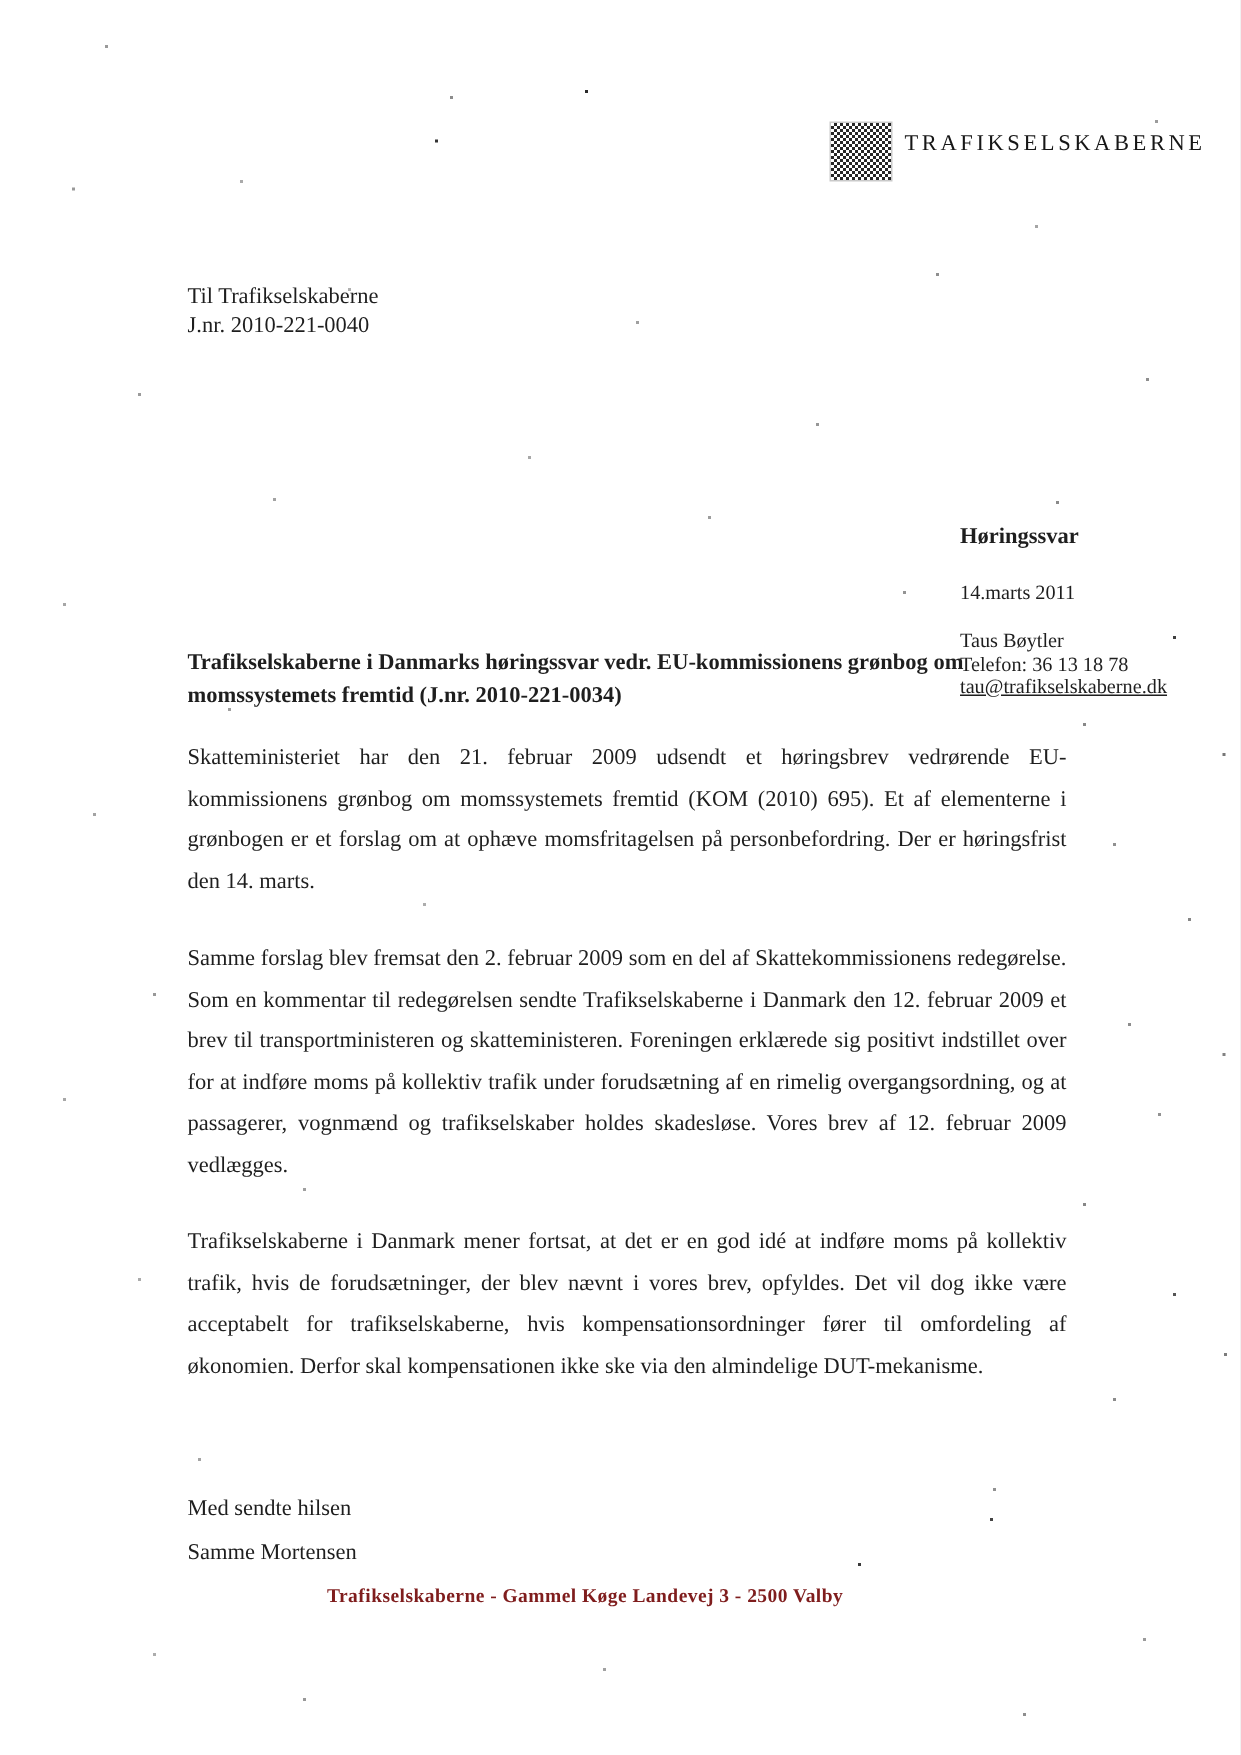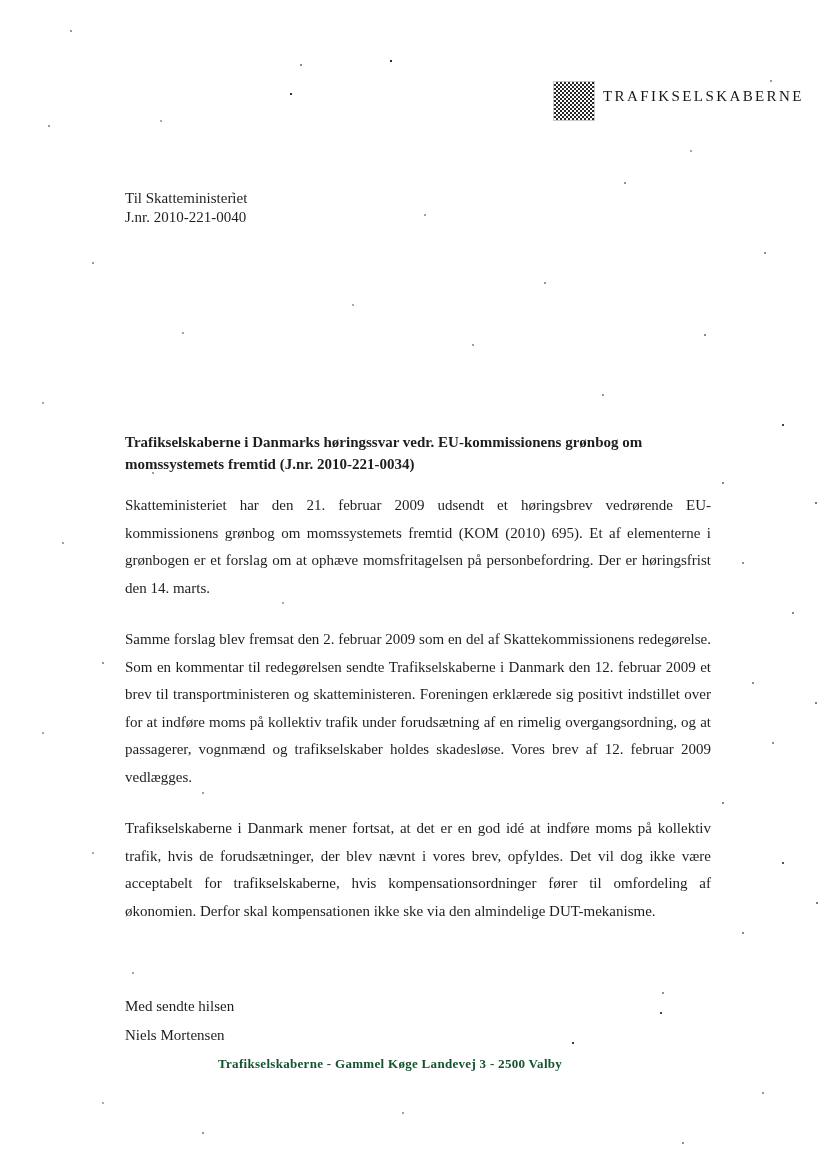--- a/index.html
+++ b/index.html
@@ -49,21 +49,21 @@
   .body-text p{margin:0 0 24px 0;}
   
   .closing{
     position:absolute;left:125px;top:992px;
     font-size:15px;line-height:28.5px;
   }
   
   .footer{
     position:absolute;left:218px;top:1056px;
     font-size:13px;font-weight:bold;letter-spacing:.3px;
-    color:#14532d;white-space:nowrap;
+    color:#7f1d1d;white-space:nowrap;
   }
   
   .speckles{
     position:absolute;left:0;top:0;width:2px;height:2px;background:transparent;
     box-shadow:
       70px 30px 0 #9a9a9a, 300px 64px 0 #8c8c8c, 390px 60px 0 #2a2a2a,
       160px 120px 0 #aaa, 48px 125px 0 #999, 290px 93px 0 #333,
       690px 150px 0 #a5a5a5, 770px 80px 0 #9c9c9c, 232px 192px 0 #b0b0b0,
       424px 214px 0 #a0a0a0, 624px 182px 0 #8f8f8f, 92px 262px 0 #9b9b9b,
       352px 304px 0 #a8a8a8, 544px 282px 0 #979797, 764px 252px 0 #8e8e8e,
@@ -85,33 +85,42 @@
 <body>
 
 <div class="page">
 
   <div class="speckles"></div>
 
   <div class="logo-square"></div>
   <div class="logo-text">TRAFIKSELSKABERNE</div>
 
   <div class="recipient">
-    <div>Til Skatteministeriet</div>
+    <div>Til Trafikselskaberne</div>
     <div>J.nr. 2010-221-0040</div>
   </div>
 
+  <div class="meta">
+    <p class="doc-type">Høringssvar</p>
+    <p class="date">14.marts 2011</p>
+    <div class="contact">
+      <div>Taus Bøytler</div>
+      <div>Telefon: 36 13 18 78</div>
+      <div class="email">tau@trafikselskaberne.dk</div>
+    </div>
+  </div>
 
   <div class="subject">Trafikselskaberne i Danmarks høringssvar vedr. EU-kommissionens grønbog om momssystemets fremtid (J.nr. 2010-221-0034)</div>
 
   <div class="body-text">
     <p>Skatteministeriet har den 21. februar 2009 udsendt et høringsbrev vedrørende EU-kommissionens grønbog om momssystemets fremtid (KOM (2010) 695). Et af elementerne i grønbogen er et forslag om at ophæve momsfritagelsen på personbefordring. Der er høringsfrist den 14. marts.</p>
     <p>Samme forslag blev fremsat den 2. februar 2009 som en del af Skattekommissionens redegørelse. Som en kommentar til redegørelsen sendte Trafikselskaberne i Danmark den 12. februar 2009 et brev til transportministeren og skatteministeren. Foreningen erklærede sig positivt indstillet over for at indføre moms på kollektiv trafik under forudsætning af en rimelig overgangsordning, og at passagerer, vognmænd og trafikselskaber holdes skadesløse. Vores brev af 12. februar 2009 vedlægges.</p>
     <p>Trafikselskaberne i Danmark mener fortsat, at det er en god idé at indføre moms på kollektiv trafik, hvis de forudsætninger, der blev nævnt i vores brev, opfyldes. Det vil dog ikke være acceptabelt for trafikselskaberne, hvis kompensationsordninger fører til omfordeling af økonomien. Derfor skal kompensationen ikke ske via den almindelige DUT-mekanisme.</p>
   </div>
 
   <div class="closing">
     <div>Med sendte hilsen</div>
-    <div>Niels Mortensen</div>
+    <div>Samme Mortensen</div>
   </div>
 
   <div class="footer">Trafikselskaberne - Gammel Køge Landevej 3 - 2500 Valby</div>
 
 </div>
 
 </body></html>

